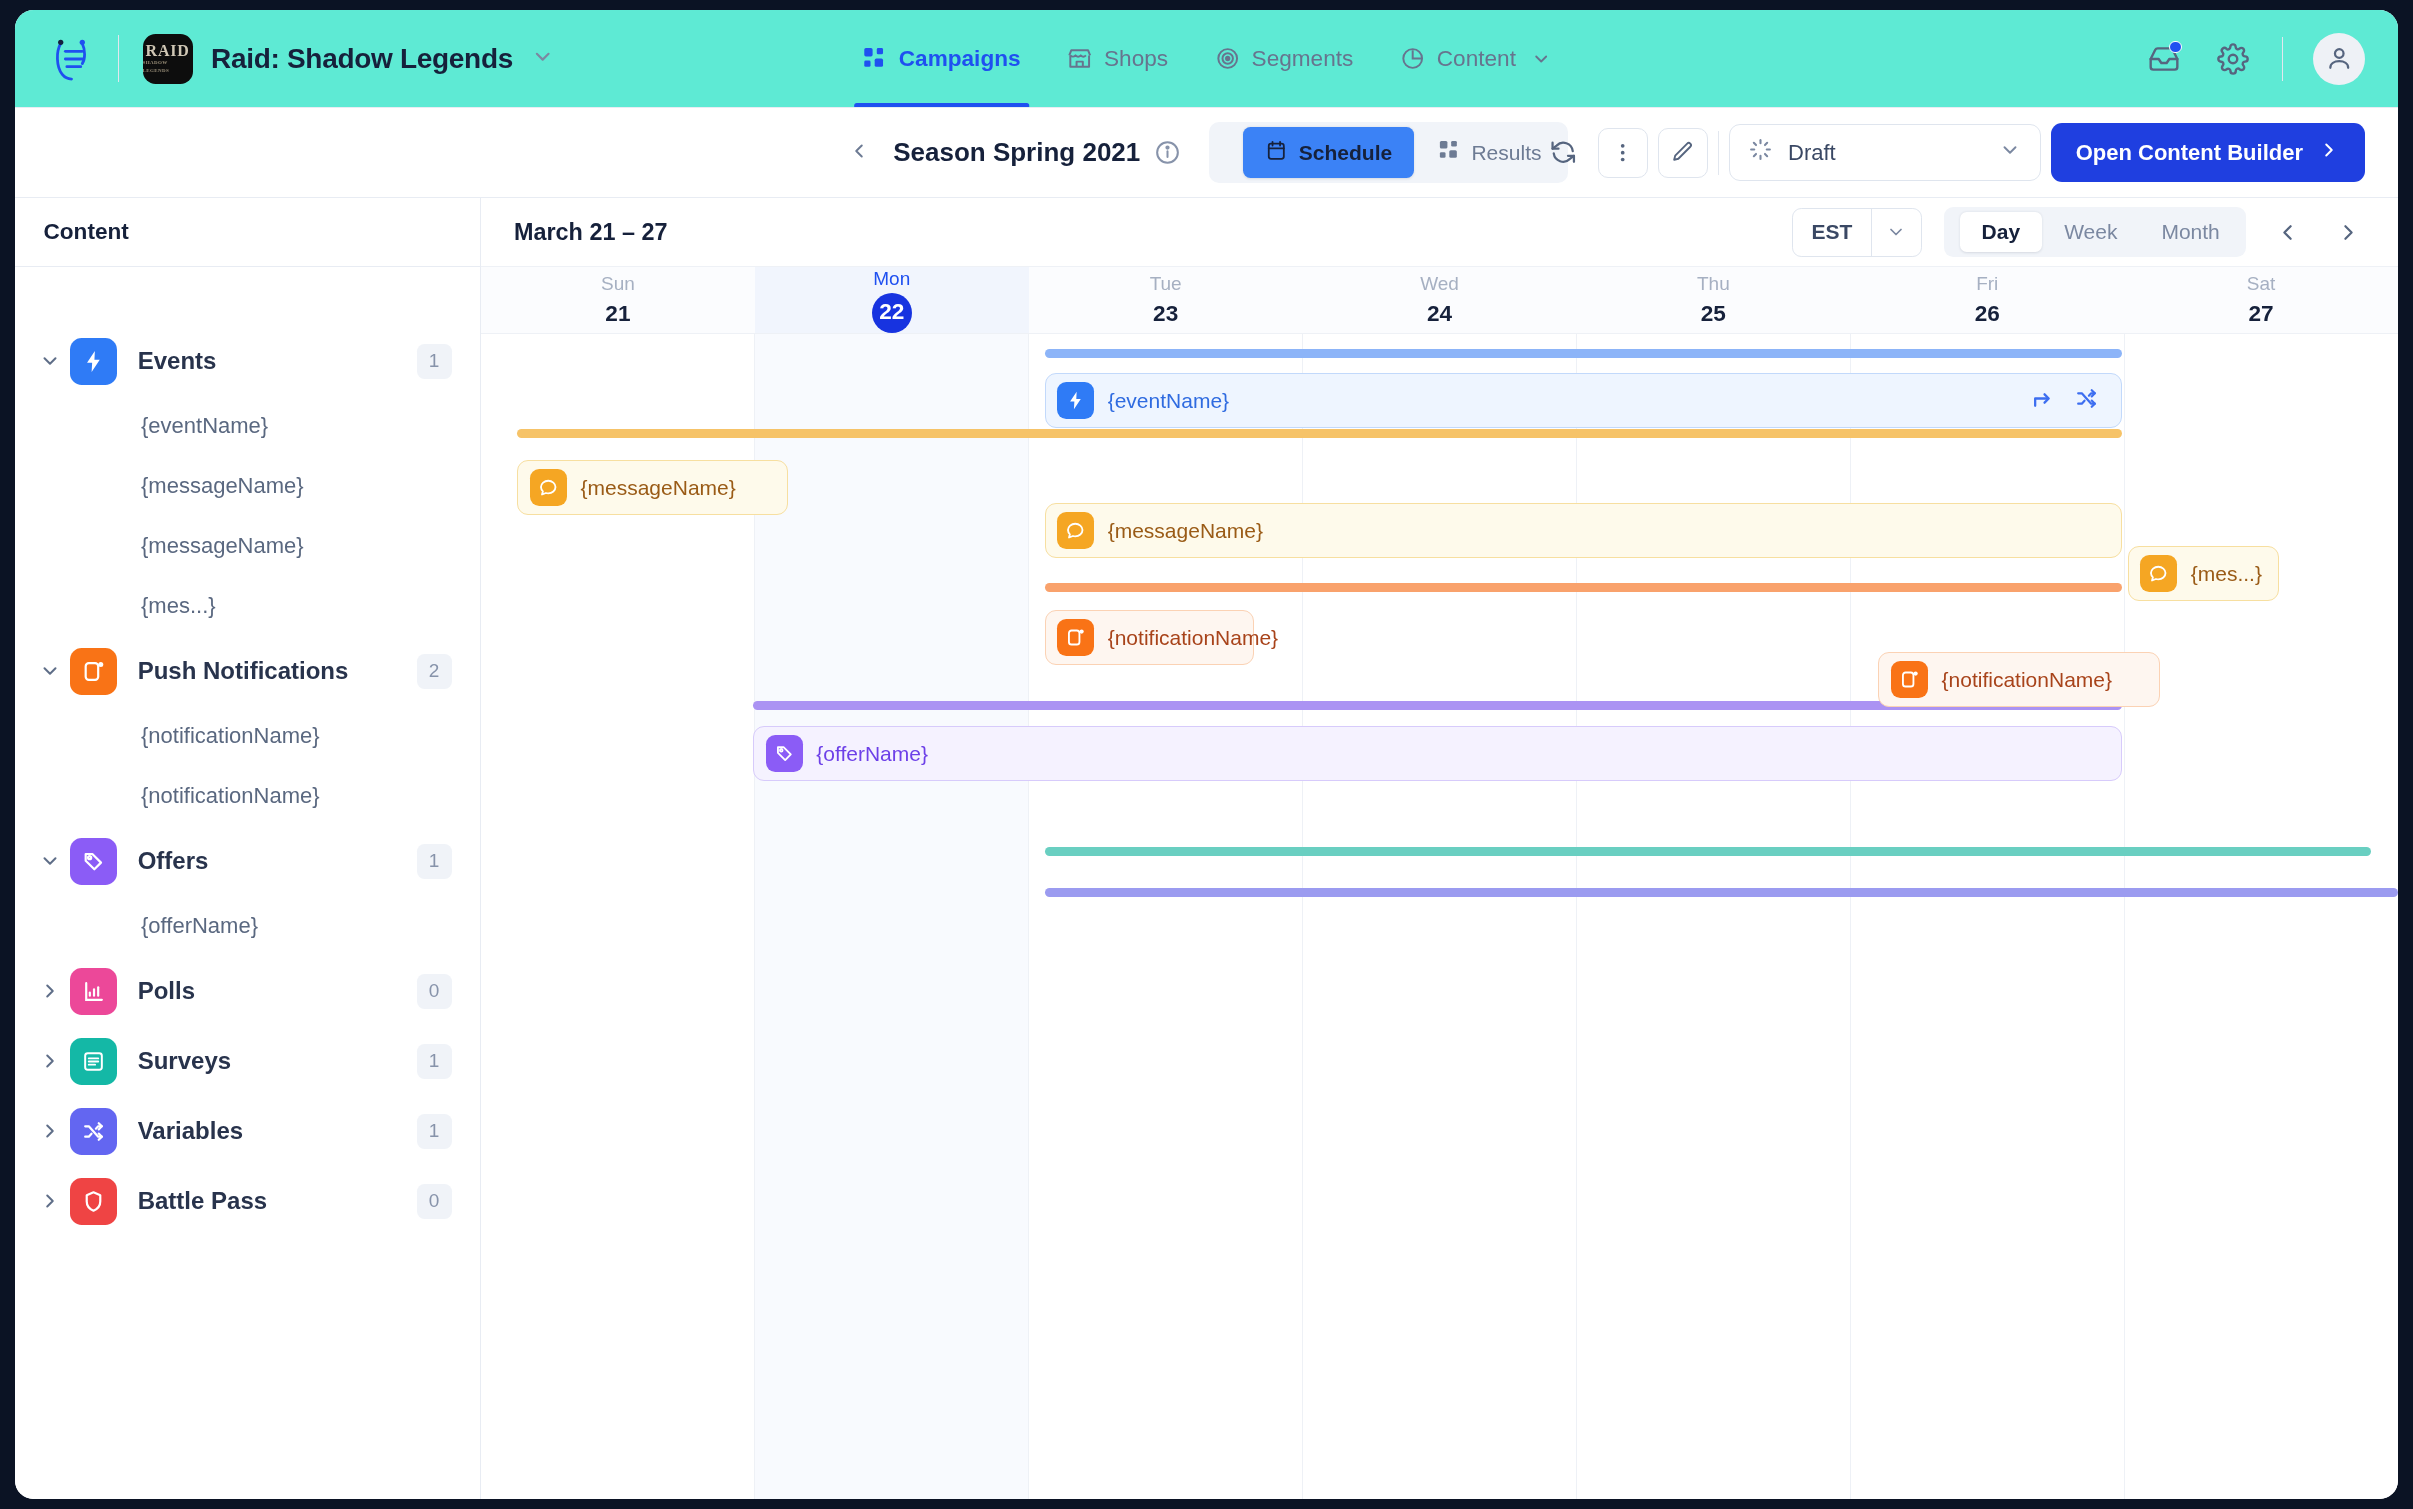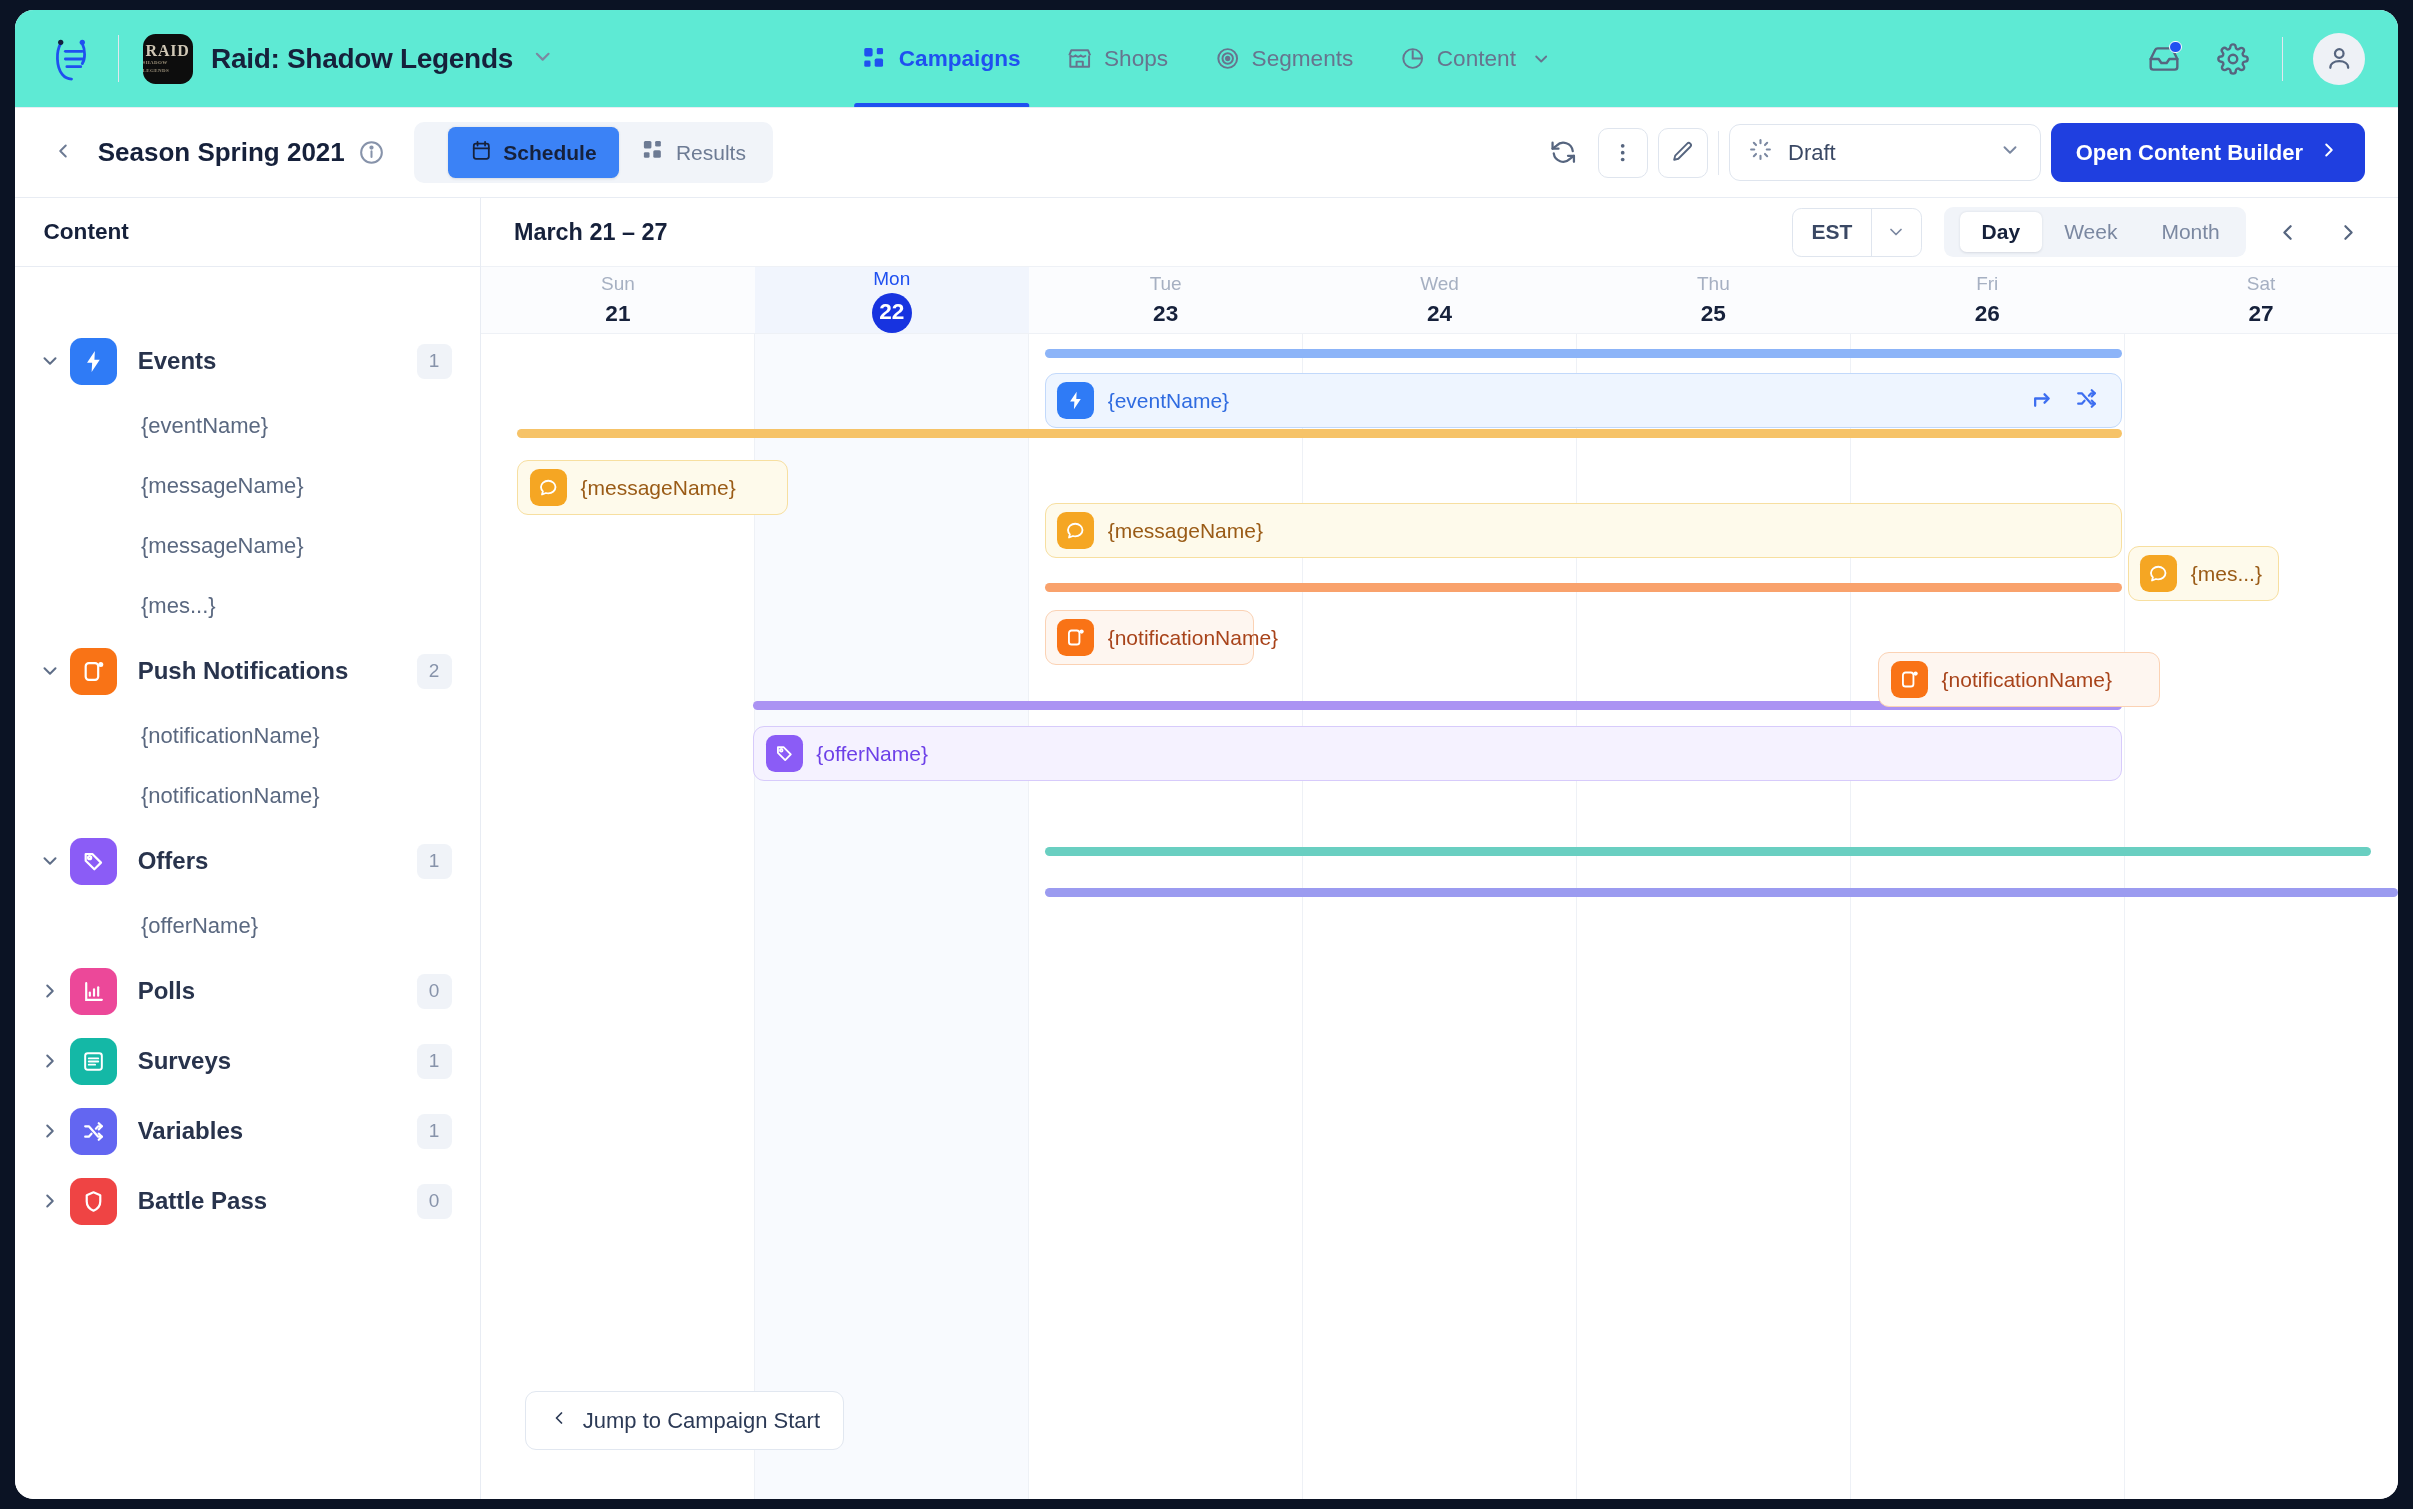--- a/index.html
+++ b/index.html
@@ -79,21 +79,21 @@
     width: 52px; height: 52px; border-radius: 50%; background: #eef1f6;
     display: flex; align-items: center; justify-content: center; cursor: pointer;
   }
   .sep-v { width: 0.8px; height: 44px; background: #e2e7ef; }
 
   
   .subhead {
     height: 90px; min-height: 90px;
     border-bottom: 0.8px solid #e8ecf3;
     display: flex; align-items: center; padding: 0 34px;
-    position: relative; background: #fff;
+    position: relative; background: #fff; justify-content: center;
   }
   .back-chev { color: #6d7b94; padding: 5px 11.7px 5px 3.3px; cursor: pointer; }
   .camp-title { font-size: 26px; font-weight: bold; color: #16213b; margin-left: 11.7px; }
   .info-ic { margin-left: 13.4px; color: #8793aa; cursor: pointer; display:flex; }
   .segmented {
     margin-left: 28.5px;
     background: #f1f4f9; border-radius: 10px; padding: 5px;
     display: flex; gap: 1.7px;
   }
   .seg {
@@ -693,25 +693,17 @@
             <div class="chip" style="left: 14.2%; width: 71.4%; top: 392px; background: rgb(245, 242, 255); border: 0.8px solid rgb(215, 203, 251); color: rgb(109, 64, 232);">
               <span class="chip-ic" style="background:#8b5cf6">
                 <svg width="21" height="21" viewBox="0 0 24 24" fill="none" stroke="#fff" stroke-width="2.1" stroke-linejoin="round">
                   <path d="M4.5 11.2V4.8h6.4l8.3 8.3-6.4 6.4z"></path>
                   <circle cx="8.3" cy="8.3" r="1.5"></circle>
                 </svg>
               </span>
               <span>{offerName}</span>
             </div>
           </div>
-        <div class="jump-btn">
-          <span>
-            <svg width="20" height="20" viewBox="0 0 24 24" fill="none" stroke="currentColor" stroke-width="2.1" stroke-linecap="round" stroke-linejoin="round">
-                <polyline points="15 18 9 12 15 6"></polyline>
-              </svg>
-          </span>
-          <span>Jump to Campaign Start</span>
-        </div>
       </div>
     </div>
   </div>
 </div>
 
 
 </body></html>

